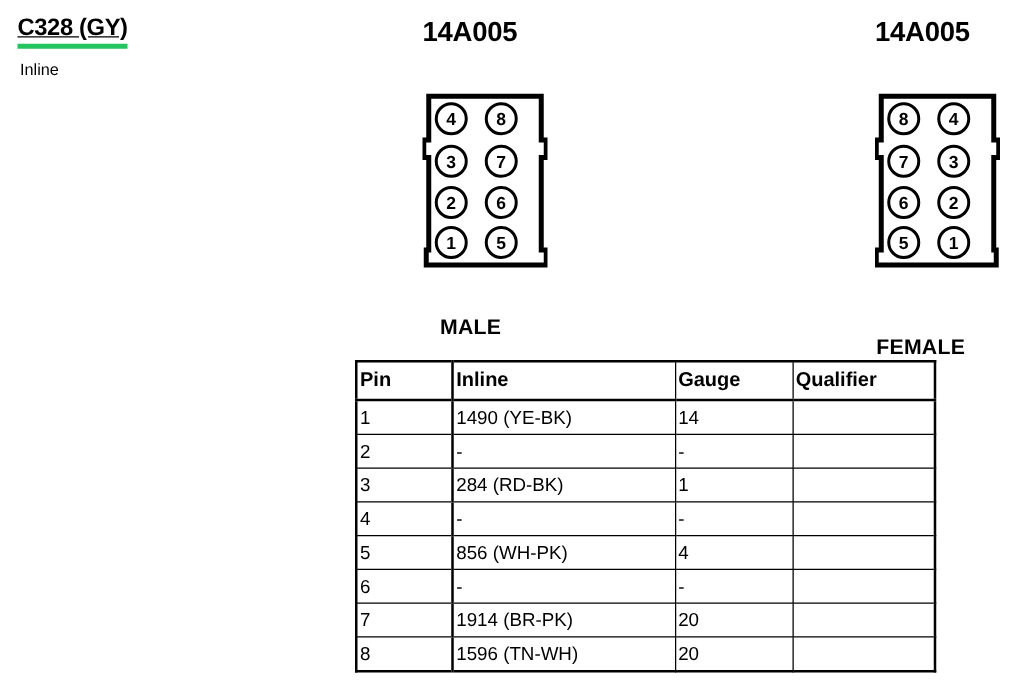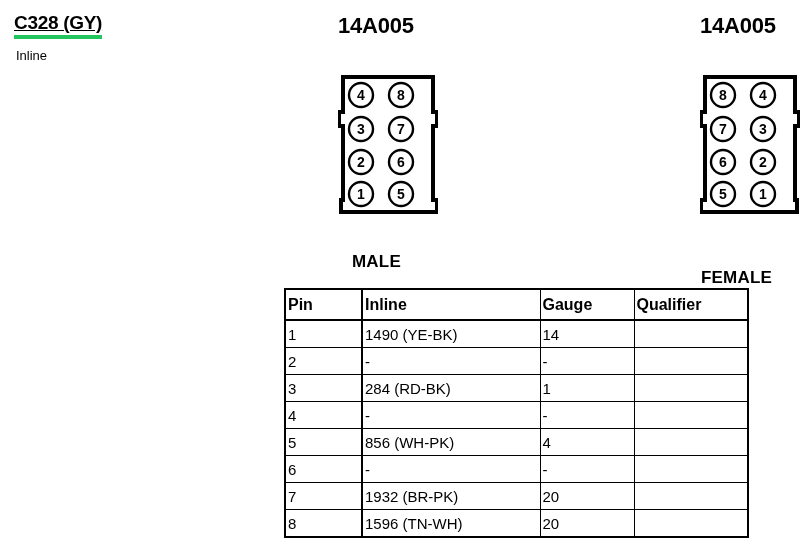--- a/index.html
+++ b/index.html
@@ -269,21 +269,21 @@
         <td></td>
       </tr>
       <tr>
         <td class="pin-cell">6</td>
         <td>-</td>
         <td>-</td>
         <td></td>
       </tr>
       <tr>
         <td class="pin-cell">7</td>
-        <td>1932 (BR-PK)</td>
+        <td>1914 (BR-PK)</td>
         <td>20</td>
         <td></td>
       </tr>
       <tr>
         <td class="pin-cell">8</td>
         <td>1596 (TN-WH)</td>
         <td>20</td>
         <td></td>
       </tr>
     </tbody>

